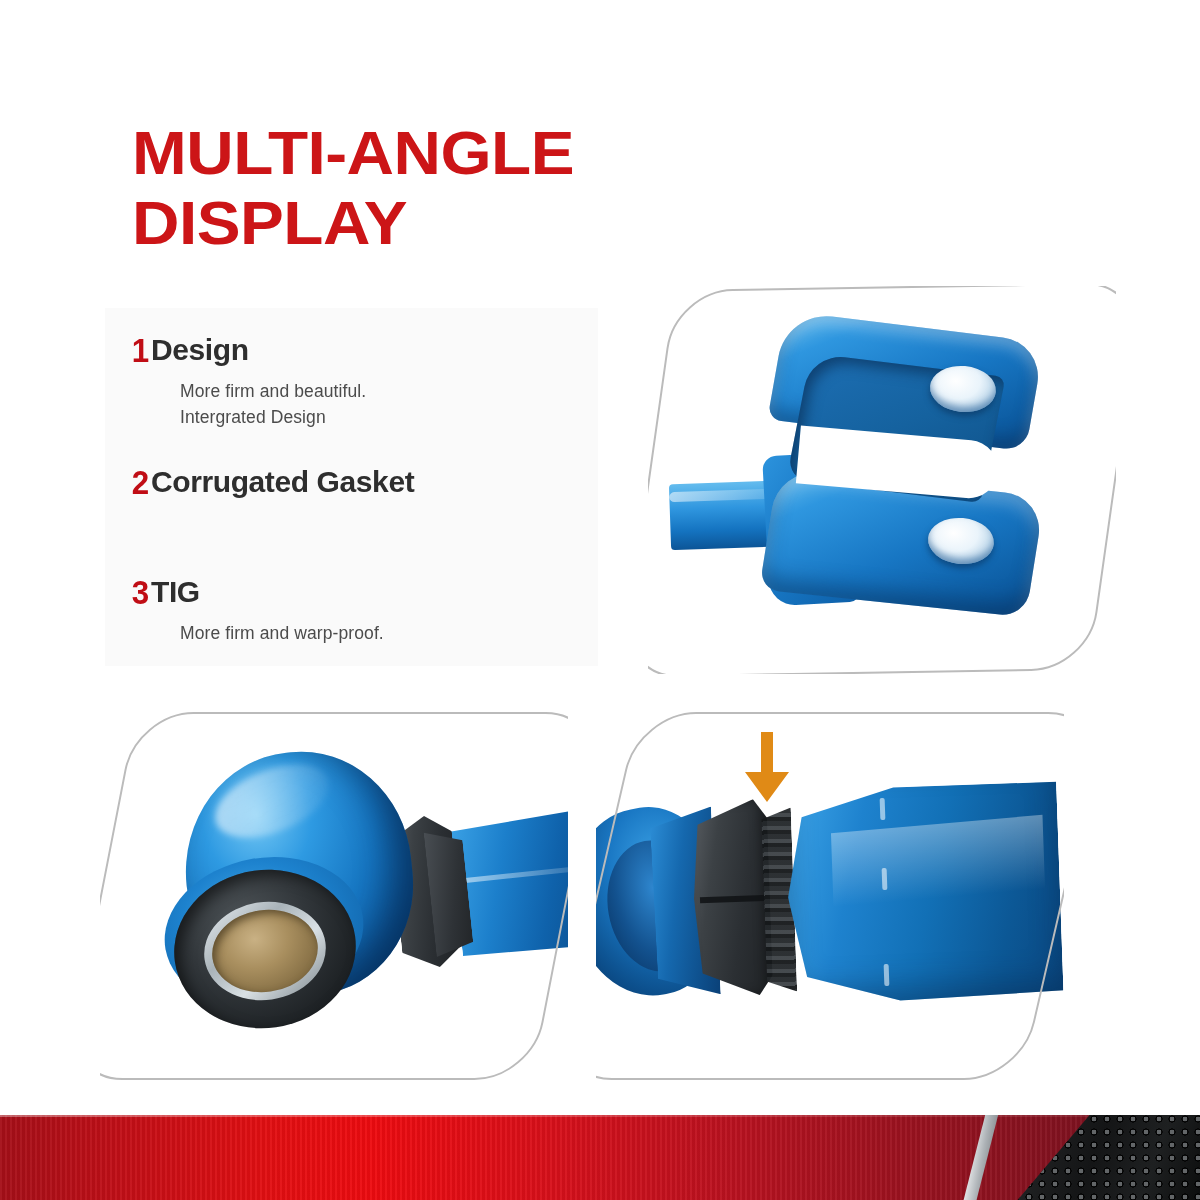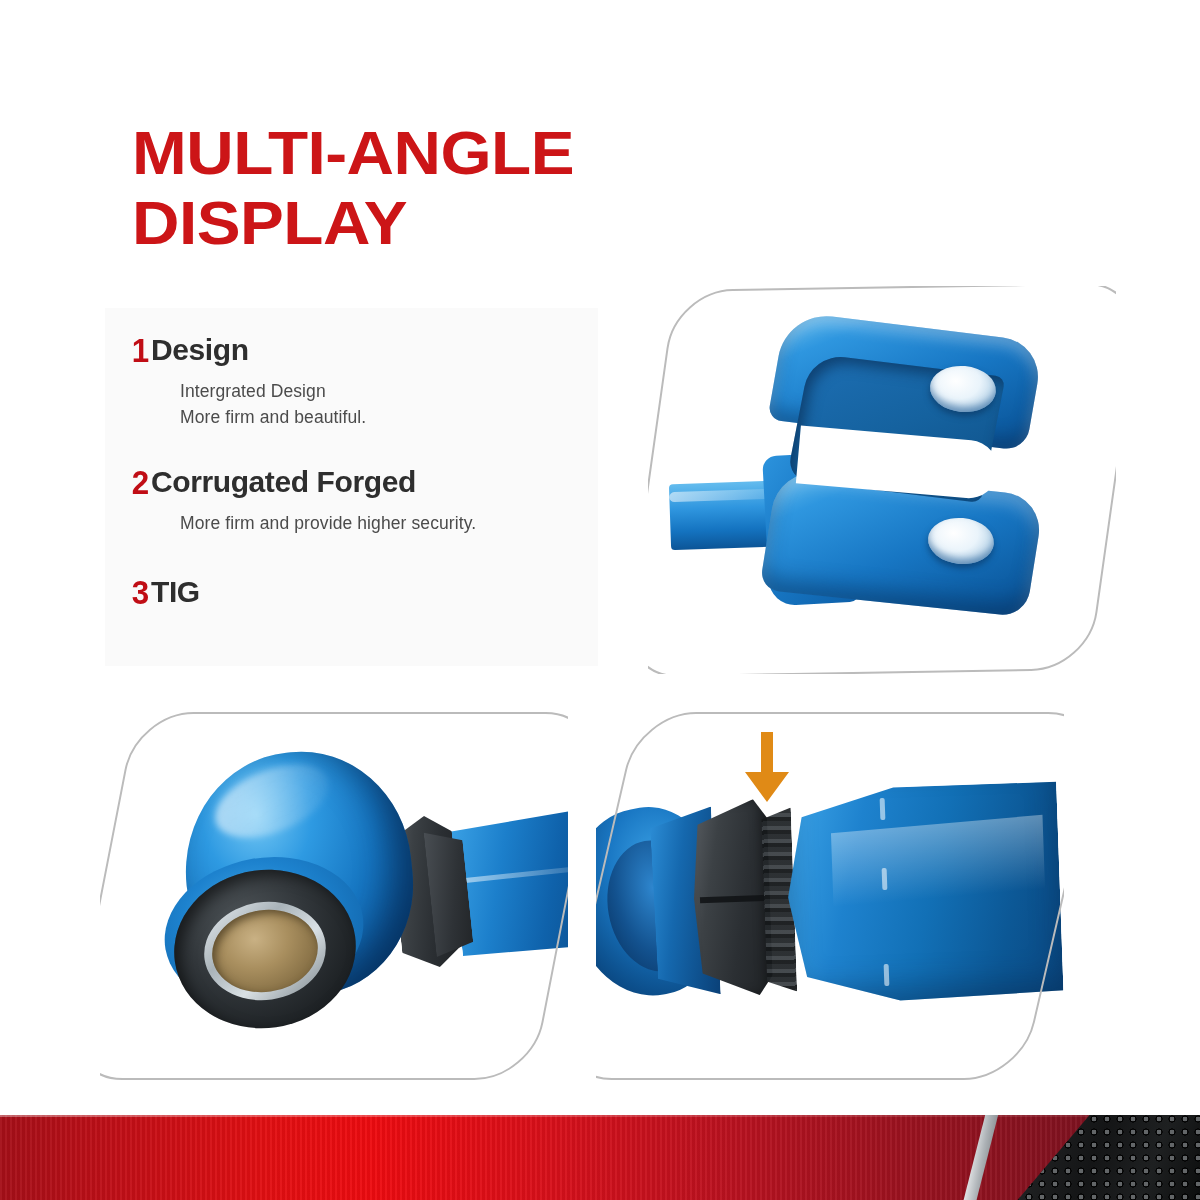--- a/index.html
+++ b/index.html
@@ -355,39 +355,39 @@
 </div>
 
 <div id="feature-panel">
 
   <div class="feature-item" id="feature-1">
     <div class="feature-head">
       <div class="feature-num">1</div>
       <div class="feature-title">Design</div>
     </div>
     <div class="feature-desc">
+      <div>More firm and beautiful.</div>
       <div>Intergrated Design</div>
-      <div>More firm and beautiful.</div>
     </div>
   </div>
 
   <div class="feature-item" id="feature-2">
     <div class="feature-head">
       <div class="feature-num">2</div>
-      <div class="feature-title">Corrugated Forged</div>
-    </div>
-    <div class="feature-desc">
-      <div>More firm and provide higher security.</div>
+      <div class="feature-title">Corrugated Gasket</div>
     </div>
   </div>
 
   <div class="feature-item" id="feature-3">
     <div class="feature-head">
       <div class="feature-num">3</div>
       <div class="feature-title">TIG</div>
+    </div>
+    <div class="feature-desc">
+      <div>More firm and warp-proof.</div>
     </div>
   </div>
 
 </div>
 
 <div class="photo-frame frame-skew-a" id="photo-clevis">
   <div class="stage">
     <div class="cl-shaft"></div>
     <div class="cl-neck"></div>
     <div class="cl-arm cl-arm-top"></div>

